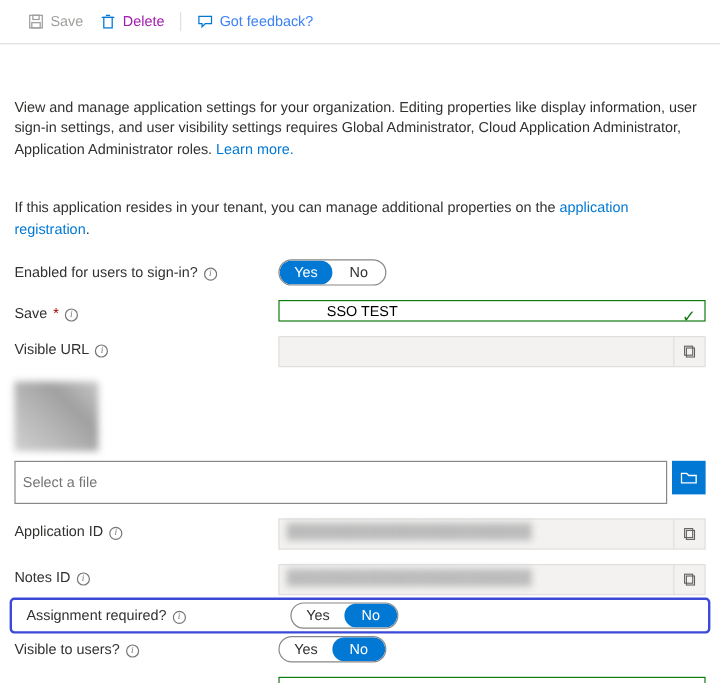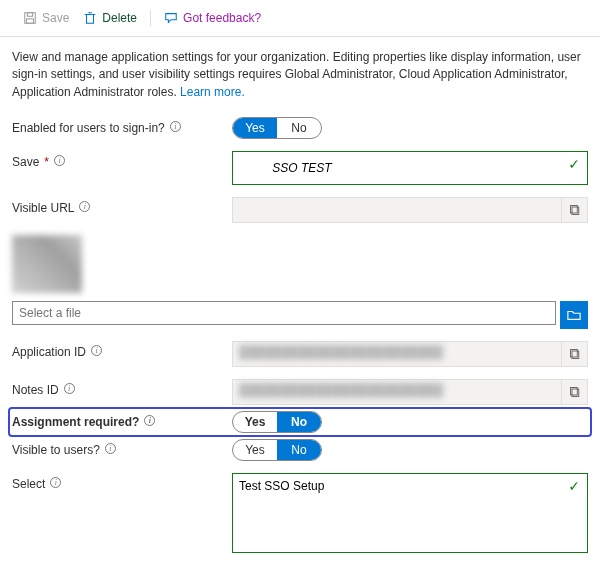--- a/index.html
+++ b/index.html
@@ -1,44 +1,44 @@
 <!DOCTYPE html>
 <html><head>
 <meta charset="utf-8">
 <style>
   * { box-sizing: border-box; margin: 0; padding: 0; }
   body { font-family: "Segoe UI", Arial, sans-serif; font-size: 12px; color: #323130; background: #fff; width: 600px; }
   .toolbar { display: flex; align-items: center; gap: 4px; padding: 8px 18px; border-bottom: 1px solid #e1dfdd; }
-  .tbtn { display: flex; align-items: center; gap: 5px; padding: 3px 5px; font-size: 12px; color: #a21caf; cursor: pointer; }
+  .tbtn { display: flex; align-items: center; gap: 5px; padding: 3px 5px; font-size: 12px; color: #3b82f6; cursor: pointer; }
   .tbtn.disabled { color: #a19f9d; cursor: default; }
-  .tbtn.accent { color: #14532d; }
+  .tbtn.accent { color: #a21caf; }
   .divider { width: 1px; height: 16px; background: #e1dfdd; margin: 0 4px; }
   .content { padding: 12px 12px 20px 12px; }
-  .intro { font-size: 12px; color: #323130; line-height: 1.45; margin-bottom: 10px; }
+  .intro { font-size: 12px; color: #323130; line-height: 1.45; margin-bottom: 10px; margin-top: 32px; }
   .link { color: #0078d4; cursor: pointer; }
   .row { display: flex; align-items: flex-start; padding: 6px 0; }
-  .lbl-col { width: 220px; display: flex; align-items: flex-start; gap: 5px; font-size: 12px; color: #323130; padding-top: 4px;}
+  .lbl-col { width: 220px; display: flex; align-items: flex-end; gap: 5px; font-size: 12px; color: #323130; padding-top: 4px;}
   .req { color: #a80000; }
   .ctrl-col { flex: 1; }
   .info-icon { width: 11px; height: 11px; border: 1px solid #777; border-radius: 50%; display: inline-flex; align-items: center; justify-content: center; font-size: 8px; color: #777; line-height: 1; font-style: italic; font-family: Georgia, serif;}
   .toggle { display: inline-flex; border: 1px solid #8a8886; border-radius: 14px; overflow: hidden; height: 22px; width: 90px; background:#fff; }
-  .toggle span { flex: 1; display: flex; align-items: center; justify-content: center; font-size: 12px; cursor: pointer; }
+  .toggle span { flex: 1; display: flex; align-items: center; justify-content: center; font-size: 12px; cursor: pointer; border-radius: 10px; }
   .toggle span.on { background: #0078d4; color: #fff; }
-  .txt-in { width: 100%; height: 34px; padding: 3px 6px; font-size: 12px; border: 1px solid #8a8886; font-style: italic; }
+  .txt-in { width: 100%; height: 18px; padding: 3px 6px; font-size: 12px; border: 1px solid #8a8886; }
   .txt-in.valid { border-color: #107c10; }
   .check { position: absolute; right: 8px; top: 5px; color: #107c10; font-size: 14px; }
   .rel { position: relative; }
   .ro-box { width: 100%; height: 26px; background: #f3f2f1; border: 1px solid #e1dfdd; padding: 3px 28px 3px 6px; font-size: 12px; color: #888; position: relative;}
   .copy-icon { position: absolute; right: 0; top: 0; width: 26px; height: 100%; display: flex; align-items: center; justify-content: center; color: #605e5c; border-left: 1px solid #e1dfdd; cursor: pointer;}
   .file-row { display: flex; gap: 4px; }
-  .file-in { flex: 1; height: 24px; border: 1px solid #8a8886; padding: 4px 6px; font-size: 12px; color: #666; }
+  .file-in { flex: 1; height: 36px; border: 1px solid #8a8886; padding: 4px 6px; font-size: 12px; color: #666; }
   .file-btn { width: 28px; height: 28px; background: #0078d4; color: #fff; display: flex; align-items: center; justify-content: center; cursor: pointer; }
   .logo-thumb { width: 70px; height: 58px; background: linear-gradient(45deg,#d0d0d0,#bababa,#a0a0a0,#c8c8c8); filter: blur(3px); margin-bottom: 8px;}
   .notes { width: 100%; height: 80px; border: 1px solid #107c10; padding: 5px 6px; font-size: 12px; resize: none; font-family: inherit; }
-  .highlight { border: 2px solid #3b49d6; border-radius: 4px; padding: 2px 2px; margin: -4px -4px; font-weight: bold; }
+  .highlight { border: 2px solid #3b49d6; border-radius: 4px; padding: 2px 12px; margin: -4px -4px; }
   .blur { filter: blur(3px); color:#bbb; }
   svg.ic { width: 14px; height: 14px; }
 </style>
 </head>
 <body>
 
 <div class="toolbar">
   <div class="tbtn disabled">
     <svg class="ic" viewBox="0 0 16 16" fill="none" stroke="currentColor" stroke-width="1.2">
         <rect x="2" y="2" width="12" height="12"></rect>
@@ -63,20 +63,23 @@
     <span>Got feedback?</span>
   </div>
 </div>
 
 <div class="content">
 
   <p class="intro">
     <span>View and manage application settings for your organization. Editing properties like display information, user sign-in settings, and user visibility settings requires Global Administrator, Cloud Application Administrator, Application Administrator roles. </span>
     <span class="link">Learn more.</span>
   </p>
+  <p class="intro">
+    <span>If this application resides in your tenant, you can manage additional properties on the </span><span class="link">application registration</span><span>.</span>
+  </p>
 
   <div class="row">
     <div class="lbl-col">
       <span>Enabled for users to sign-in?</span>
       <span class="info-icon">i</span>
     </div>
     <div class="ctrl-col">
       <div class="toggle">
         <span class="on">Yes</span>
         <span>No</span>

